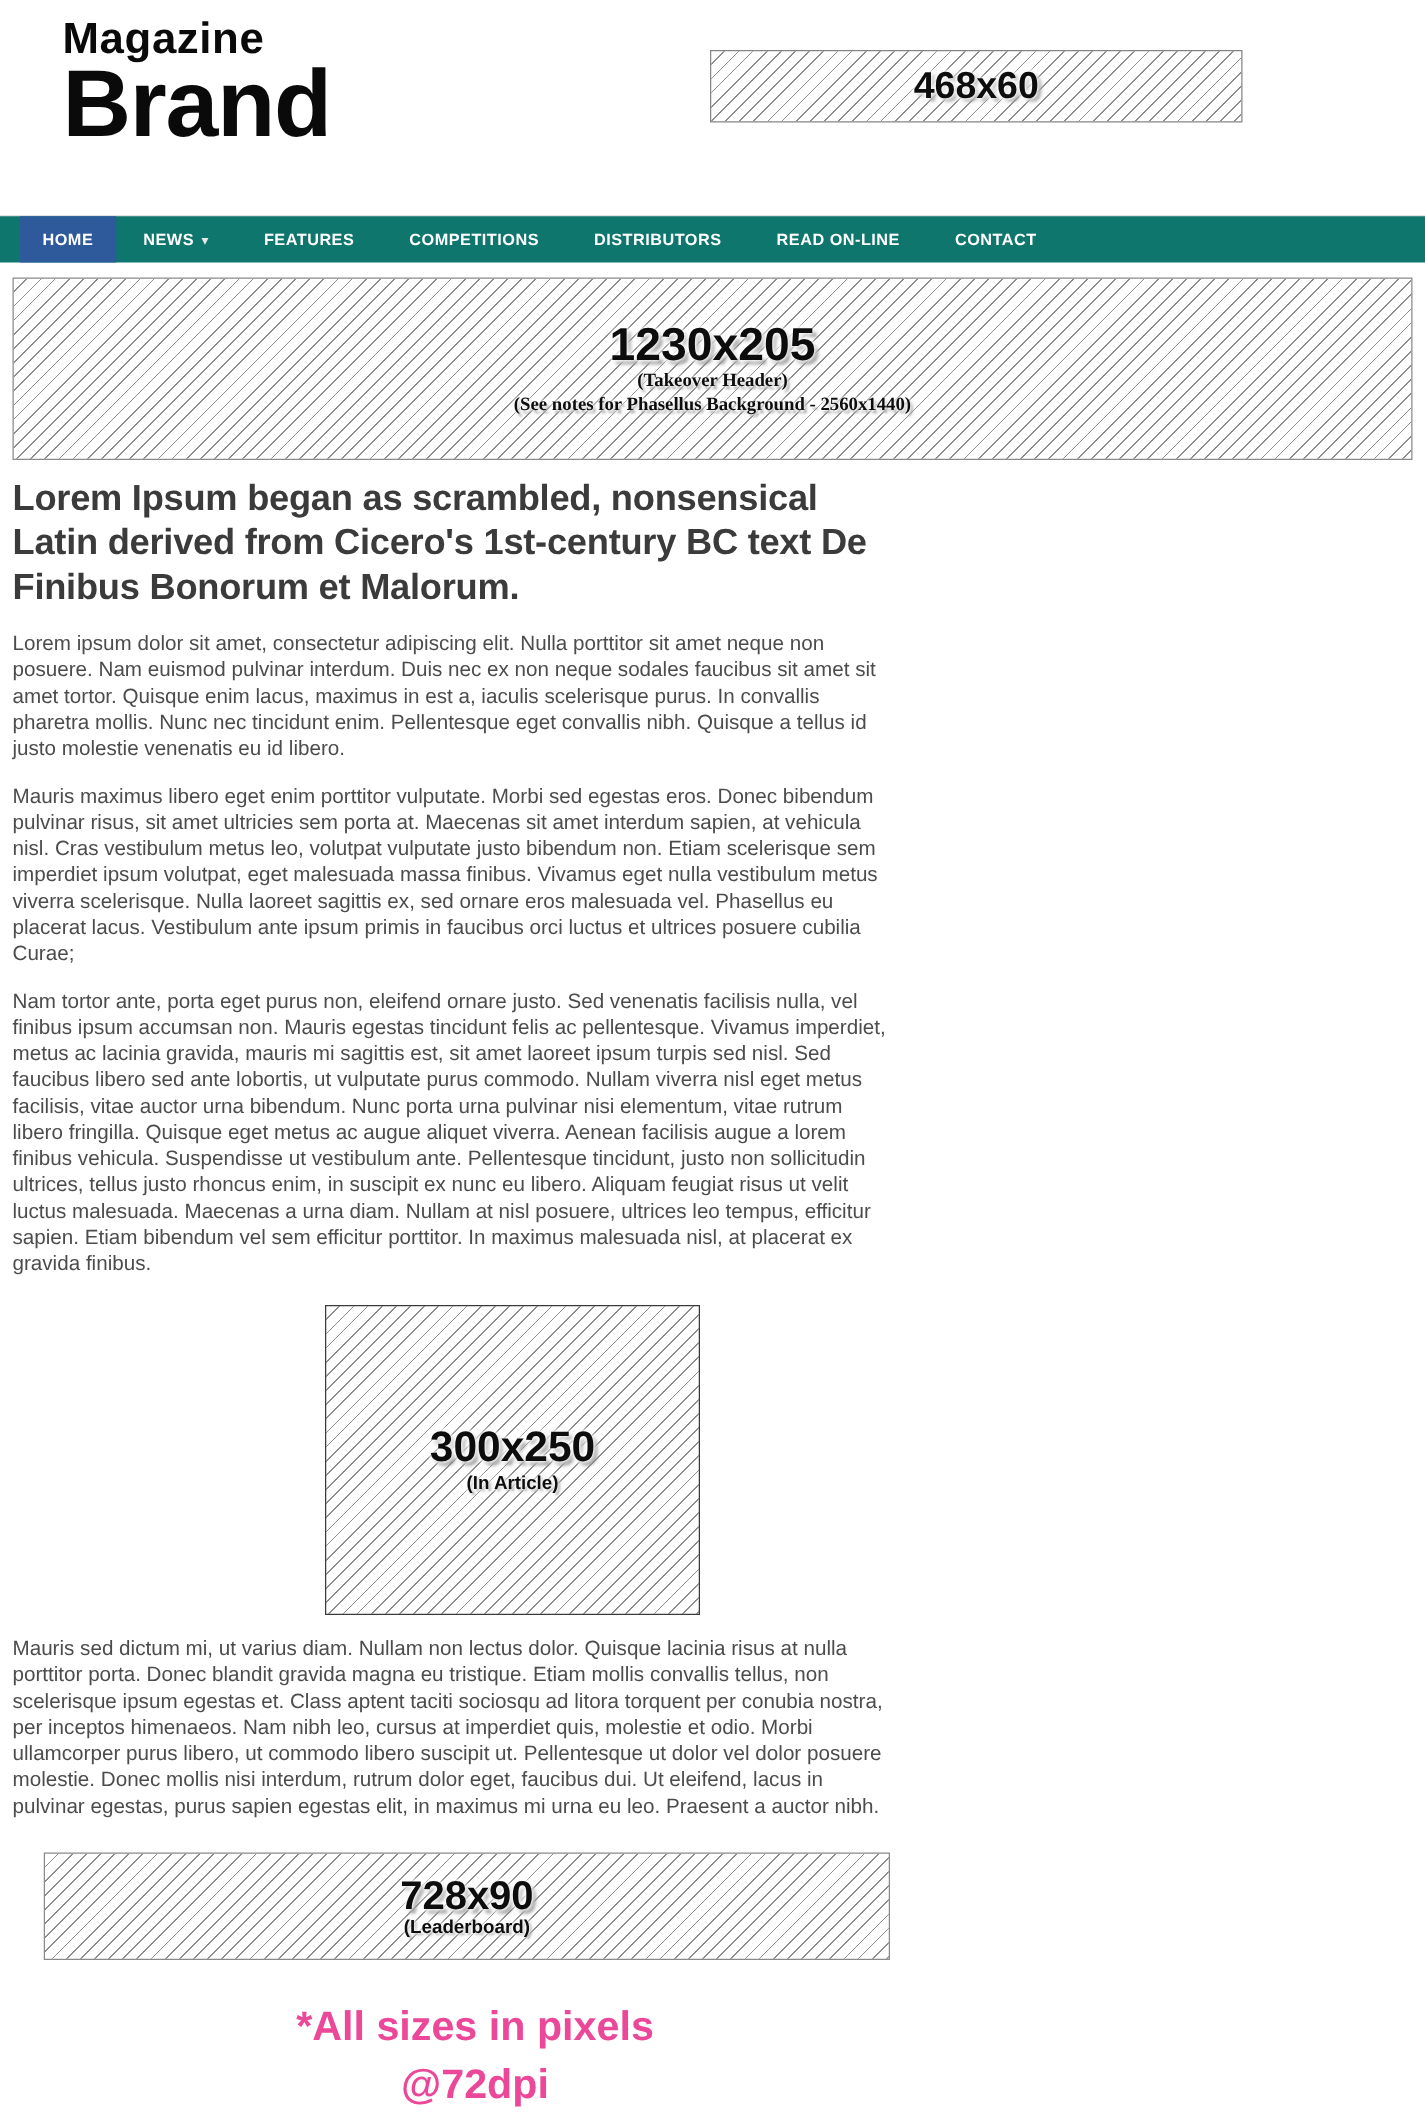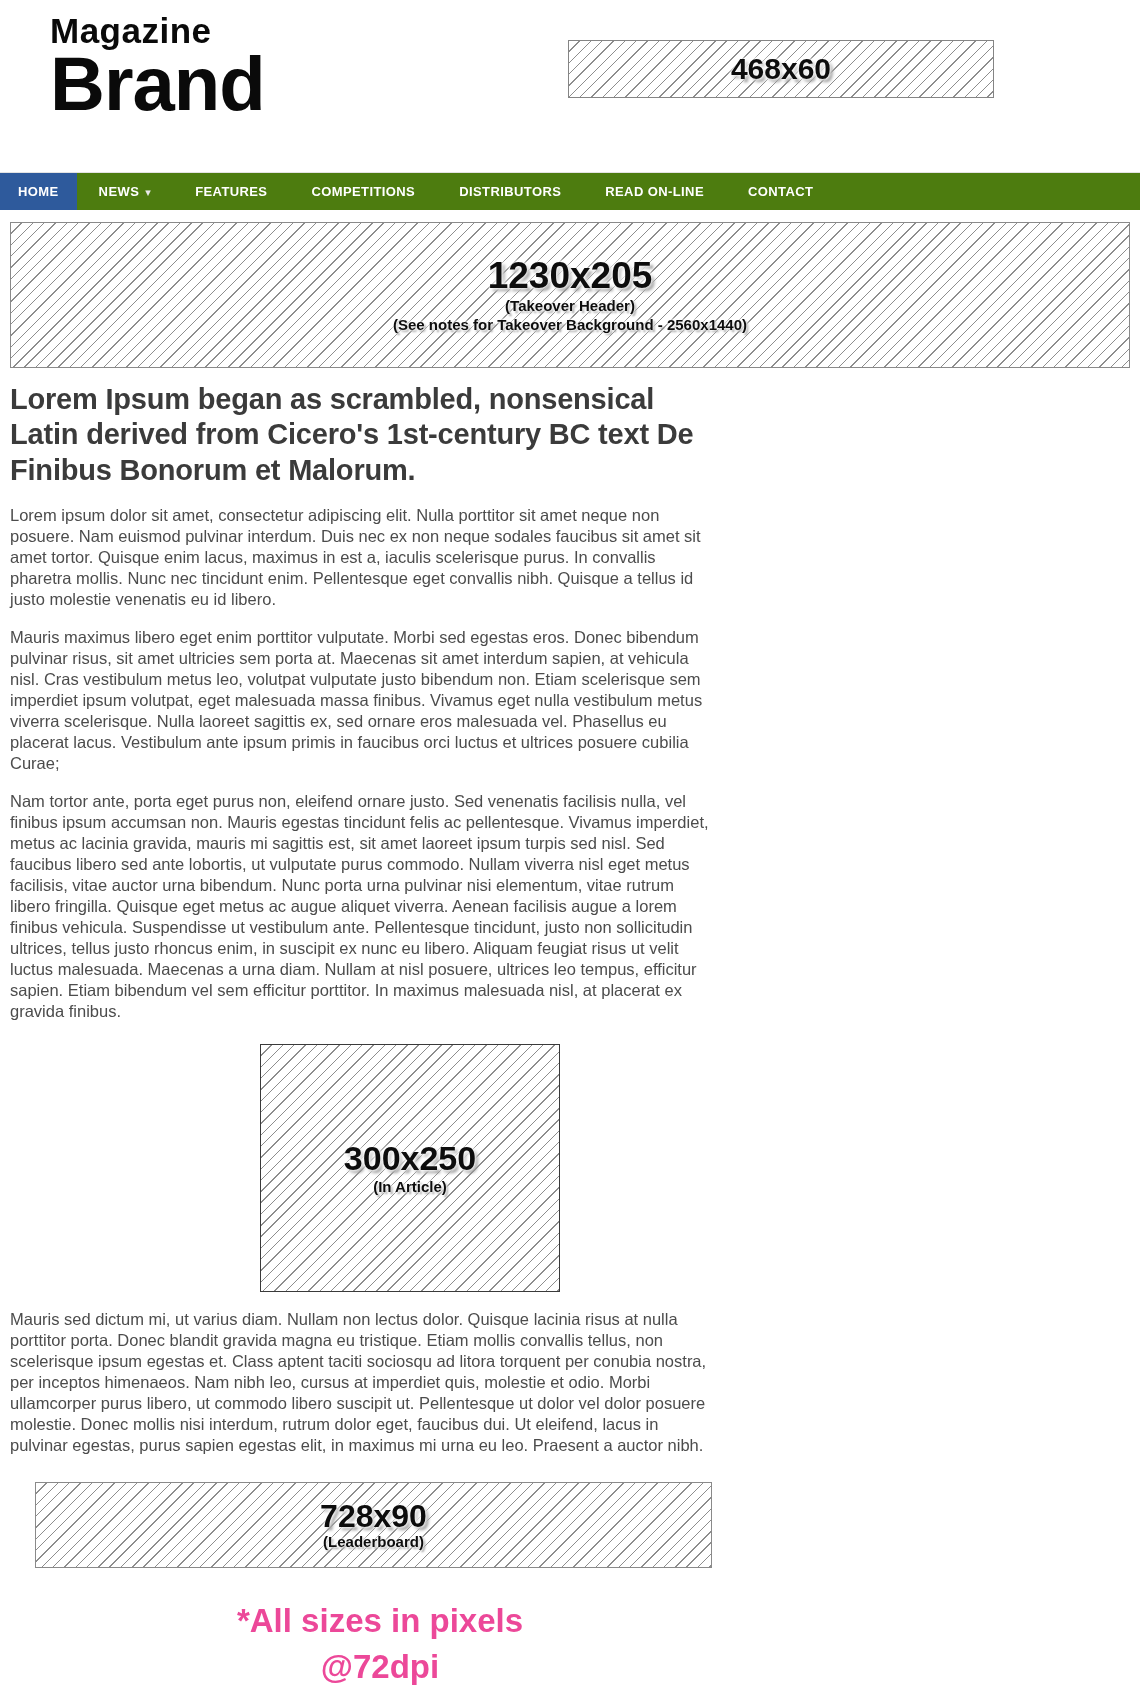--- a/index.html
+++ b/index.html
@@ -38,37 +38,37 @@
   .logo-small { font-size:35px; font-weight:bold; letter-spacing:.5px; line-height:1.1; }
   .logo-big   { font-size:76px; font-weight:bold; line-height:.92; margin-top:-2px; letter-spacing:-1px; }
   .ad-468 {
     position:absolute; left:568px; top:40px; width:426px; height:58px;
     border:1px solid #858585; display:flex; align-items:center; justify-content:center;
   }
   .ad-468 .ad-size { font-size:30px; }
 
   
   .nav {
-    height:38px; background:#4d7c0f; border-top:1px solid #e3e3e3;
-    display:flex; align-items:stretch;
+    height:38px; background:#0f766e; border-top:1px solid #e3e3e3;
+    display:flex; align-items:stretch;padding-left:16px;
   }
   .nav-item {
     display:flex; align-items:center; padding:0 22px; cursor:pointer;
     color:#fff; font-size:13px; font-weight:bold; letter-spacing:.4px; white-space:nowrap;
   }
   .nav-item.active { background:#2e5a9c; padding:0 18px; }
   .chev { font-size:11px; margin-left:6px; position:relative; top:1px; color:#e9e9e9; }
 
   
   .takeover {
     margin:12px 10px 0 10px; height:146px; border:1px solid #8a8a8a;
     display:flex; flex-direction:column; align-items:center; justify-content:center;
   }
   .takeover .ad-size { font-size:37px; }
-  .takeover .ad-sub  { font-size:15px; margin-top:2px; }
+  .takeover .ad-sub  { font-size:15px; margin-top:2px;font-family:Liberation Serif, serif; }
 
   
   .main { display:flex; align-items:flex-start; padding:0 10px;flex-direction:column; }
   .article { width:707px; }
   .sidebar { width:281px; margin-left:auto; }
 
   .headline {
     margin-top:14px; font-size:29px; line-height:1.22; font-weight:bold;
     color:#3b3b3b; letter-spacing:-.2px;
   }
@@ -155,21 +155,21 @@
     <span>READ ON-LINE</span>
   </div>
   <div class="nav-item">
     <span>CONTACT</span>
   </div>
 </div>
 
 <div class="takeover hatch">
   <div class="ad-size">1230x205</div>
   <div class="ad-sub">(Takeover Header)</div>
-  <div class="ad-sub">(See notes for Takeover Background - 2560x1440)</div>
+  <div class="ad-sub">(See notes for Phasellus Background - 2560x1440)</div>
 </div>
 
 <div class="main">
 
   <div class="article">
     <h1 class="headline">Lorem Ipsum began as scrambled, nonsensical Latin derived from Cicero's 1st-century BC text De Finibus Bonorum et Malorum.</h1>
     <p class="para">Lorem ipsum dolor sit amet, consectetur adipiscing elit. Nulla porttitor sit amet neque non posuere. Nam euismod pulvinar interdum. Duis nec ex non neque sodales faucibus sit amet sit amet tortor. Quisque enim lacus, maximus in est a, iaculis scelerisque purus. In convallis pharetra mollis. Nunc nec tincidunt enim. Pellentesque eget convallis nibh. Quisque a tellus id justo molestie venenatis eu id libero.</p>
     <p class="para">Mauris maximus libero eget enim porttitor vulputate. Morbi sed egestas eros. Donec bibendum pulvinar risus, sit amet ultricies sem porta at. Maecenas sit amet interdum sapien, at vehicula nisl. Cras vestibulum metus leo, volutpat vulputate justo bibendum non. Etiam scelerisque sem imperdiet ipsum volutpat, eget malesuada massa finibus. Vivamus eget nulla vestibulum metus viverra scelerisque. Nulla laoreet sagittis ex, sed ornare eros malesuada vel. Phasellus eu placerat lacus. Vestibulum ante ipsum primis in faucibus orci luctus et ultrices posuere cubilia Curae;</p>
     <p class="para">Nam tortor ante, porta eget purus non, eleifend ornare justo. Sed venenatis facilisis nulla, vel finibus ipsum accumsan non. Mauris egestas tincidunt felis ac pellentesque. Vivamus imperdiet, metus ac lacinia gravida, mauris mi sagittis est, sit amet laoreet ipsum turpis sed nisl. Sed faucibus libero sed ante lobortis, ut vulputate purus commodo. Nullam viverra nisl eget metus facilisis, vitae auctor urna bibendum. Nunc porta urna pulvinar nisi elementum, vitae rutrum libero fringilla. Quisque eget metus ac augue aliquet viverra. Aenean facilisis augue a lorem finibus vehicula. Suspendisse ut vestibulum ante. Pellentesque tincidunt, justo non sollicitudin ultrices, tellus justo rhoncus enim, in suscipit ex nunc eu libero. Aliquam feugiat risus ut velit luctus malesuada. Maecenas a urna diam. Nullam at nisl posuere, ultrices leo tempus, efficitur sapien. Etiam bibendum vel sem efficitur porttitor. In maximus malesuada nisl, at placerat ex gravida finibus.</p>
 

